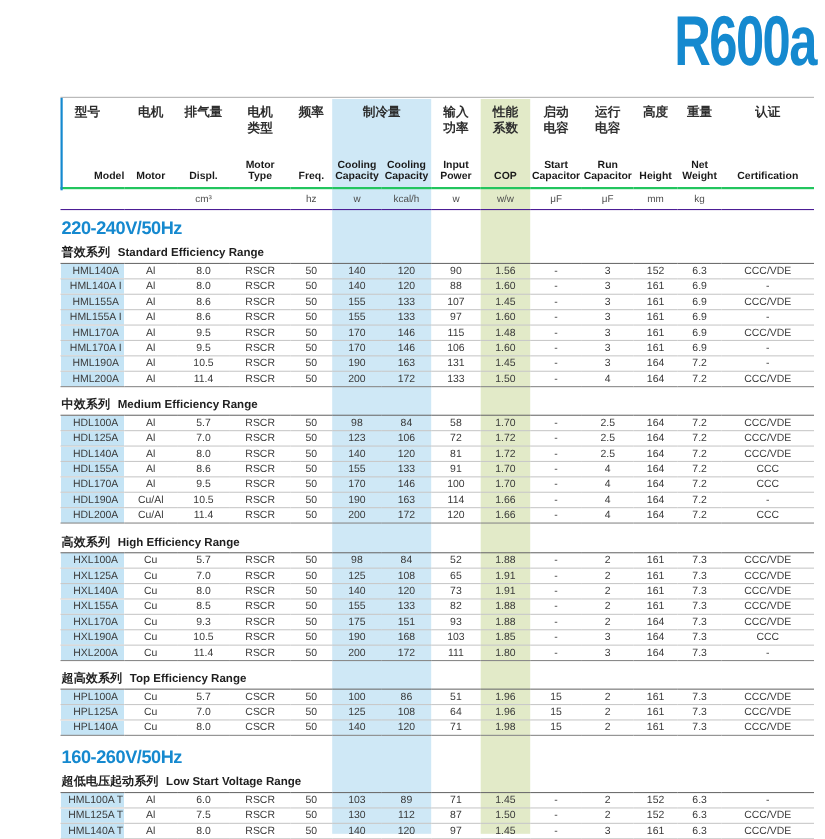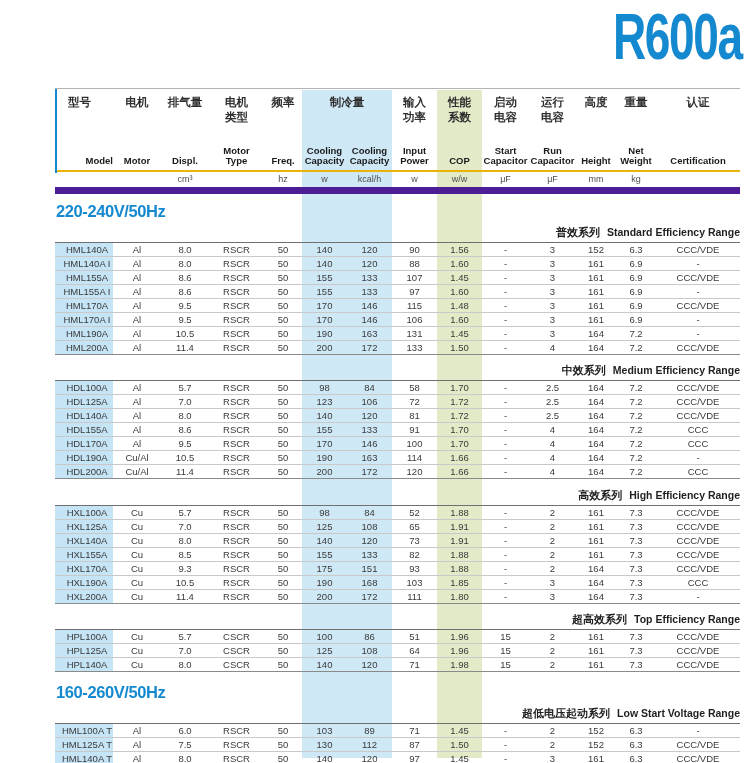--- a/index.html
+++ b/index.html
@@ -22,29 +22,29 @@
   table { position:relative; z-index:1; width:685px; border-collapse:collapse;
           table-layout:fixed; }
   th, td { font-size:9.5px; color:#3a3a3a; text-align:center; padding:0;
            overflow:hidden; white-space:pre-line; }
 
   tr.zh-row th { height:47px; vertical-align:top; padding-top:6px;
                  font-size:11.5px; font-weight:bold; color:#2e2e2e; line-height:1.3; }
   tr.zh-row th.model-h { text-align:left; padding-left:13px;margin-left:12px; }
   tr.en-row th { height:35px; vertical-align:bottom; padding-bottom:3px;
                  font-size:9.5px; font-weight:bold; color:#1a1a1a; line-height:1.12;
-                 border-bottom:2px solid #eab308; }
+                 border-bottom:2px solid #22c55e; }
   tr.en-row th.model-h { text-align:right; padding-left:1px; }
   tr.units-row td { height:19px; font-size:9px; color:#4c4c4c;
-                    border-bottom:7px solid #4c1d95; }
+                    border-bottom:1px solid #4c1d95; }
 
   tr.voltage-row td { text-align:left; color:#1589cf; font-weight:bold;
                       font-size:16.5px; letter-spacing:-.4px;
                       padding:8px 0 1px 1px; }
-  tr.series-row td { text-align:right; padding:3px 0 2px 1px;
+  tr.series-row td { text-align:left; padding:3px 0 2px 1px;
                      border-bottom:1px solid #6f6f6f; }
   tr.series-row .zh { font-size:11px; font-weight:bold; color:#1f1f1f; margin-right:7px; }
   tr.series-row .en { font-size:10.5px; font-weight:bold; color:#1f1f1f; }
   tr.spacer-row td { height:6px; border:none; }
   tr.spacer-row.sm td { height:3px; }
 
   tr.data-row td { height:13px; line-height:13px; border-bottom:1px solid #c9c9c9; }
   tr.data-row td.model-cell { background:#c5e4f5; text-align:center; padding-left:6px; }
   tr.data-row.last td { border-bottom:1px solid #8a8a8a; }
 </style>

